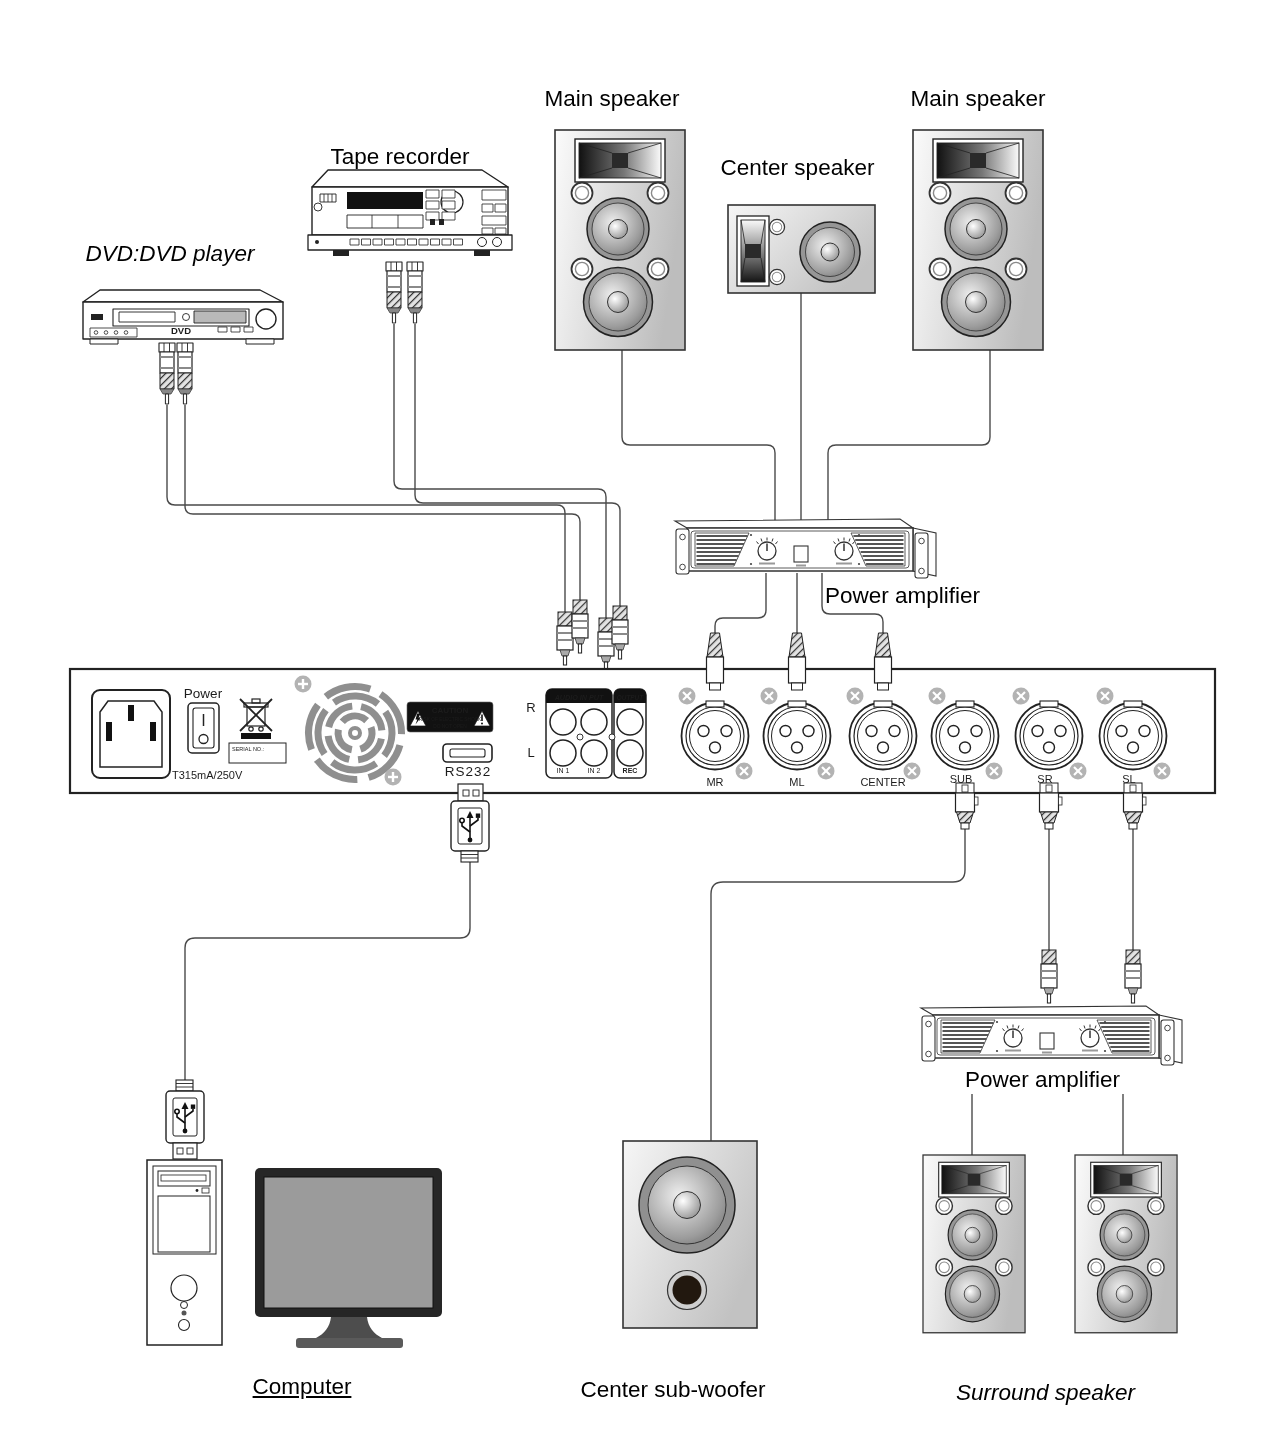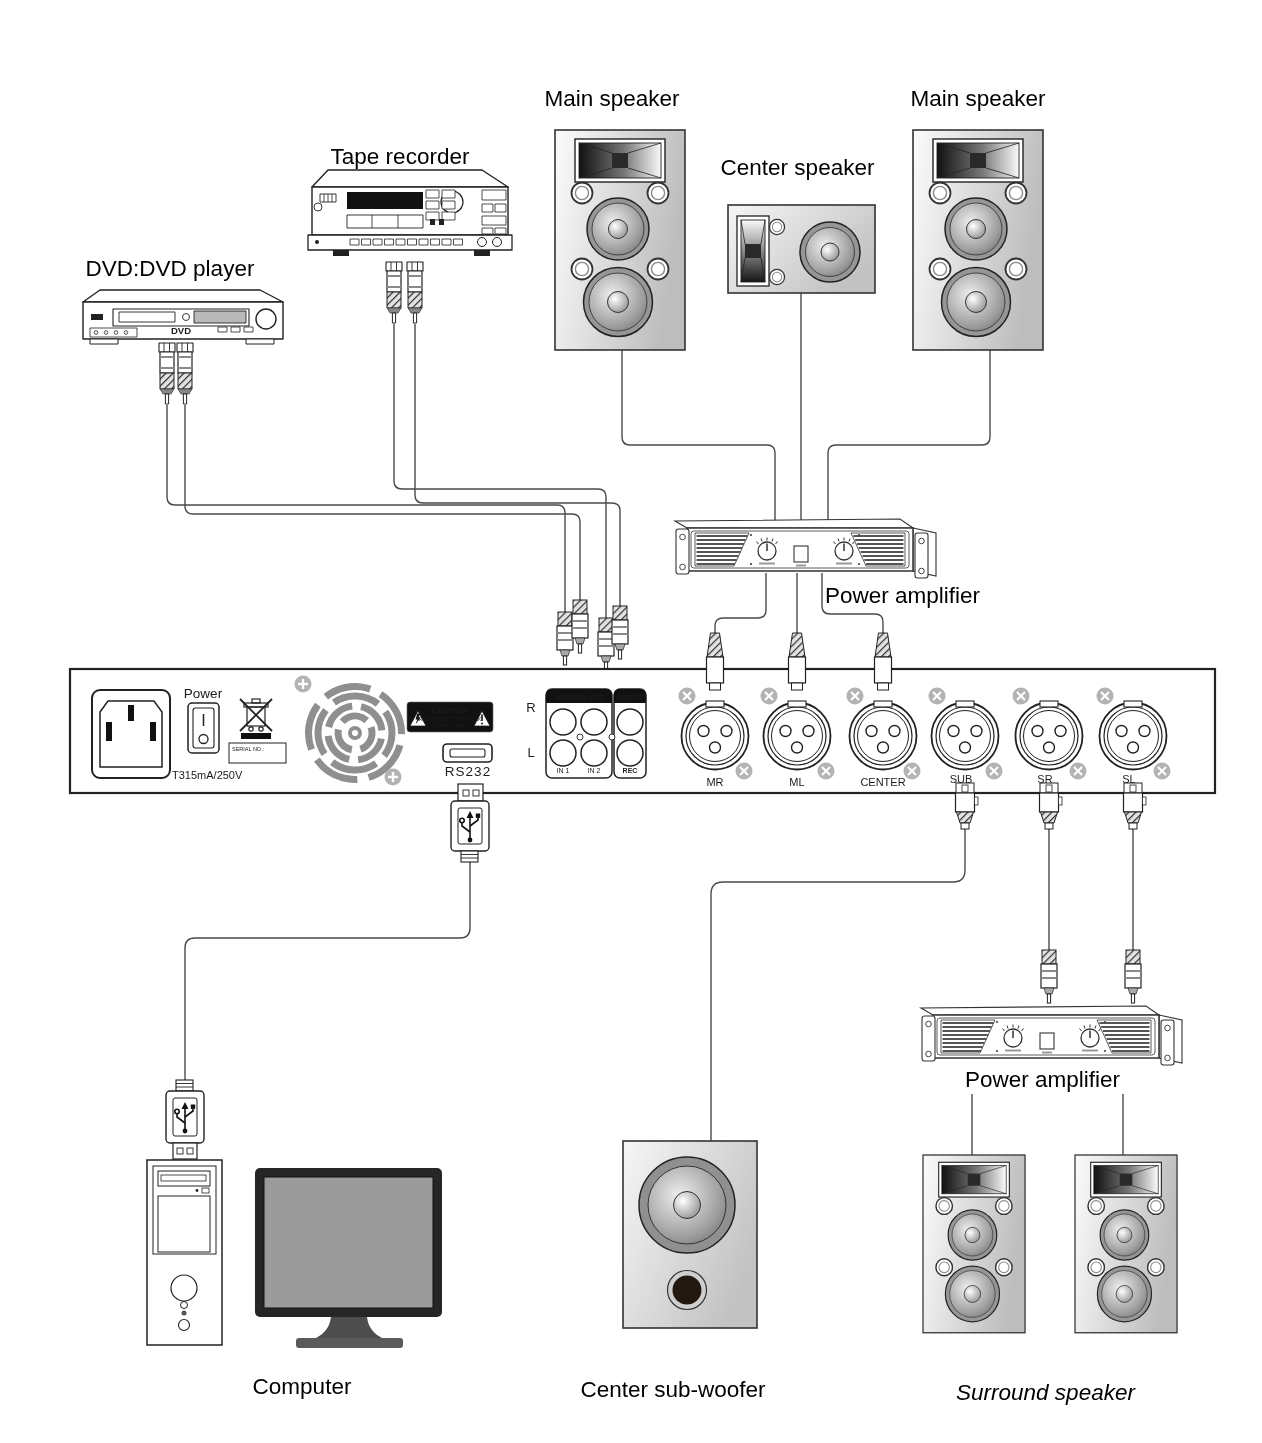--- a/index.html
+++ b/index.html
@@ -505,20 +505,20 @@
 <use href="#rca-a" x="1133" y="950"></use>
 
 <use href="#speaker-tower" transform="translate(923,1155) scale(0.785,0.808)"></use>
 <use href="#speaker-tower" transform="translate(1075,1155) scale(0.785,0.808)"></use>
 </svg>
 
 <div class="biglabel" style="left:537px;top:86px;width:150px;">Main speaker</div>
 <div class="biglabel" style="left:903px;top:86px;width:150px;">Main speaker</div>
 <div class="biglabel" style="left:310px;top:144px;width:180px;">Tape recorder</div>
 <div class="biglabel" style="left:705px;top:147px;width:185px;margin-top:8px;">Center speaker</div>
-<div class="biglabel" style="left:75px;top:256px;width:190px;">DVD:DVD player</div>
+<div class="biglabel" style="left:75px;top:241px;width:190px;font-style:italic;">DVD:DVD player</div>
 <div class="biglabel" style="left:810px;top:583px;width:185px;">Power amplifier</div>
 <div class="biglabel" style="left:950px;top:1067px;width:185px;">Power amplifier</div>
-<div class="biglabel" style="left:232px;top:1374px;width:140px;">Computer</div>
+<div class="biglabel" style="left:232px;top:1374px;width:140px;text-decoration:underline;">Computer</div>
 <div class="biglabel" style="left:563px;top:1377px;width:220px;">Center sub-woofer</div>
 <div class="biglabel" style="left:933px;top:1380px;width:225px;font-style:italic;">Surround speaker</div>
 
 </div>
 
 </body></html>

